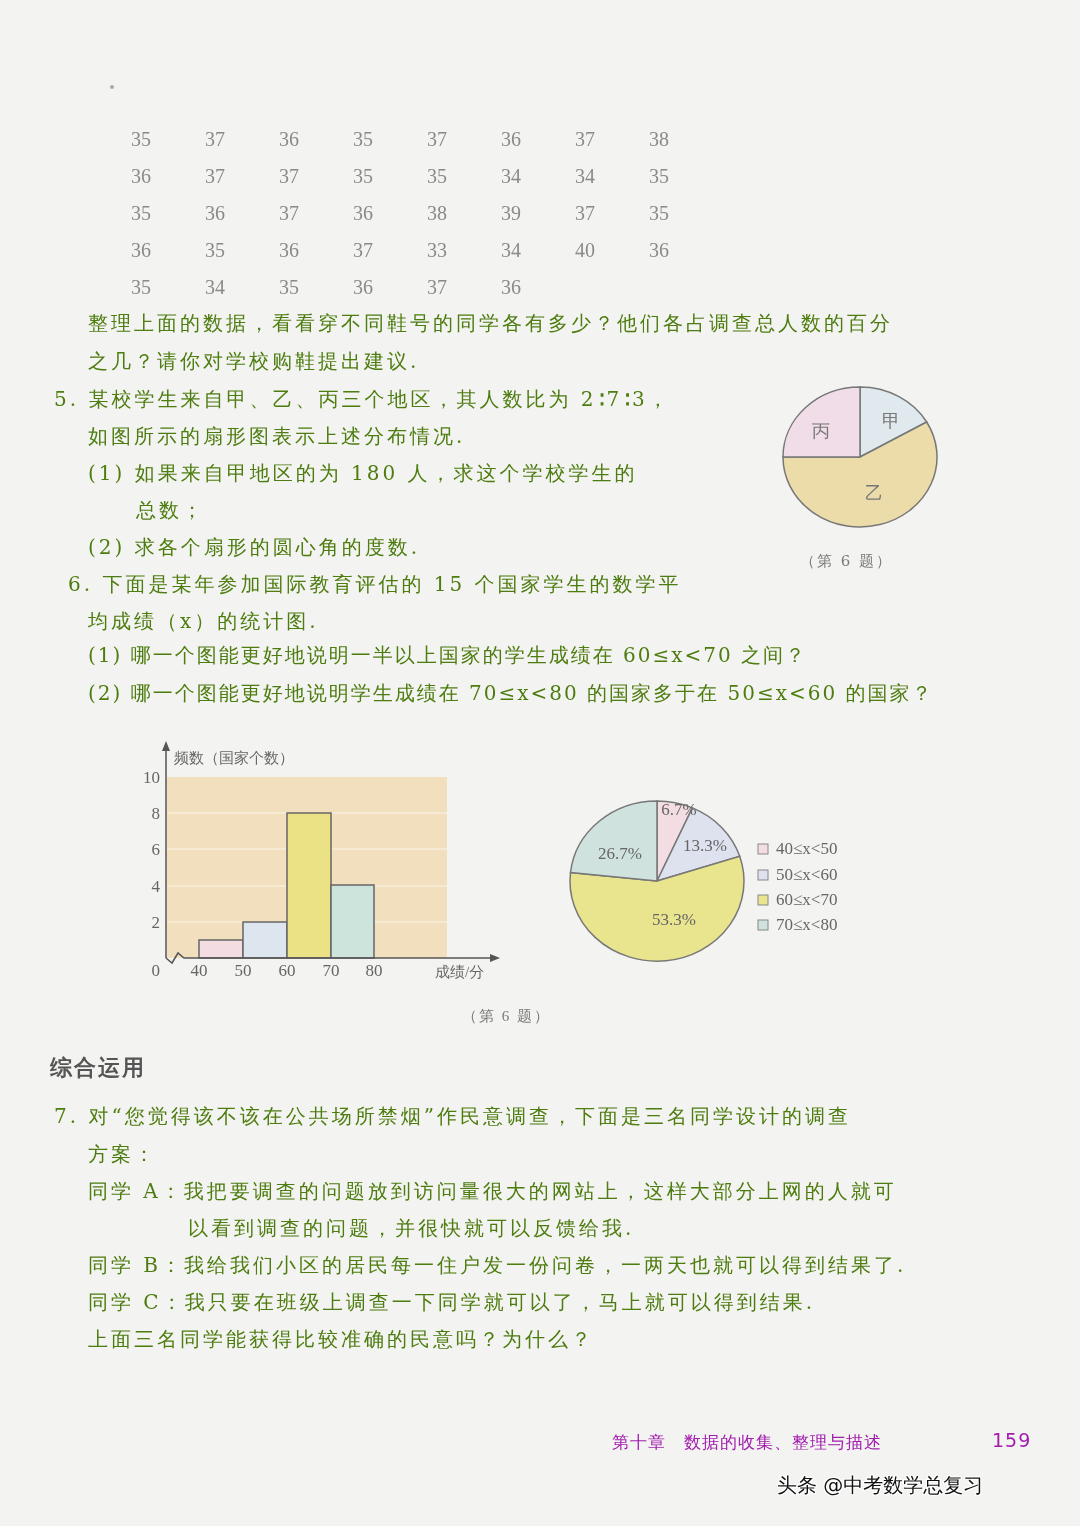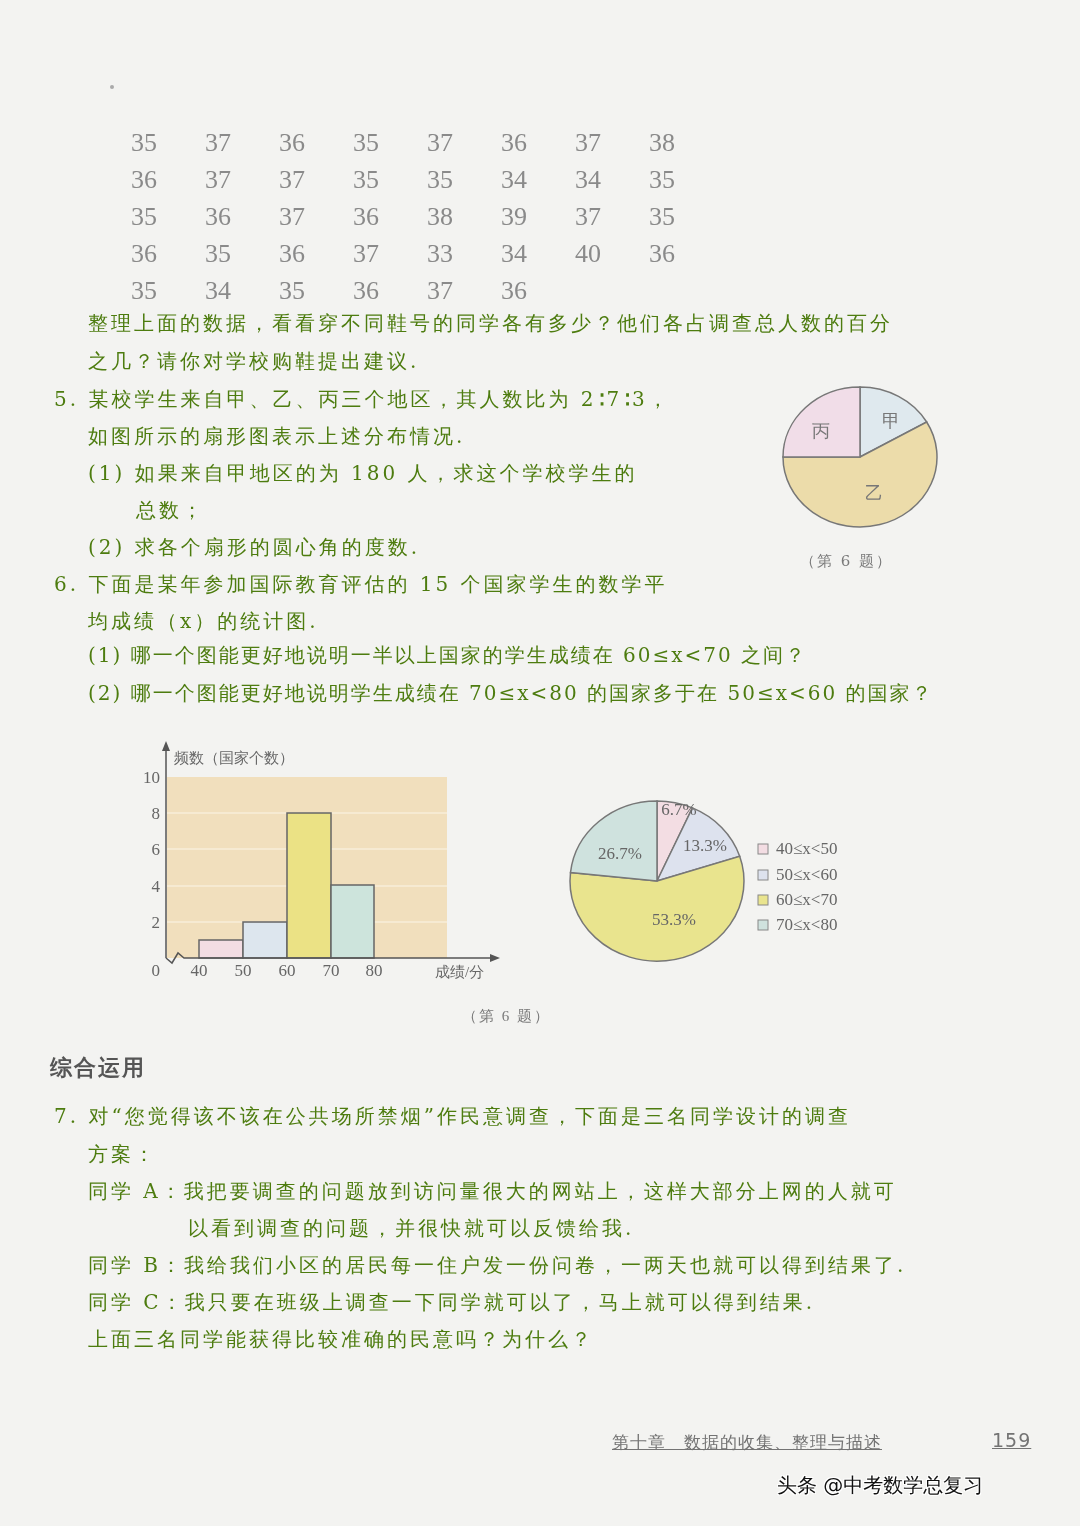--- a/index.html
+++ b/index.html
@@ -1,23 +1,23 @@
 <!DOCTYPE html>
 <html><head>
 <meta charset="utf-8">
 <style>
   html, body { margin:0; padding:0; }
   body { width:1080px; height:1526px; background:#f3f3f1; position:relative; overflow:hidden;
          font-family:"DejaVu Serif","Liberation Serif",serif; color:#6a6a6a; }
   .abs { position:absolute; }
-  .num { position:absolute; font-family:"Liberation Serif","DejaVu Serif",serif; font-size:26px; color:#8a8a8a; }
+  .num { position:absolute; font-family:"Liberation Serif","DejaVu Serif",serif; font-size:20px; color:#8a8a8a; }
   .line { position:absolute; font-size:20px; letter-spacing:3px; color:#4d7c0f; white-space:nowrap; }
   .caption { position:absolute; font-size:15px; color:#7a7a7a; letter-spacing:2px; }
   .section { position:absolute; font-family:"DejaVu Sans","Liberation Sans",sans-serif; font-weight:bold; font-size:22px; color:#555; letter-spacing:2px; }
-  .footer { position:absolute; font-size:17px; color:#737373; letter-spacing:1px;text-decoration:underline; }
+  .footer { position:absolute; font-size:17px; color:#a21caf; letter-spacing:1px; }
   .watermark { position:absolute; font-family:"DejaVu Sans","Liberation Sans",sans-serif; font-size:20px; color:#111; text-shadow:1px 1px 0 #fff,-1px -1px 0 #fff,1px -1px 0 #fff,-1px 1px 0 #fff; }
   .dot { position:absolute; width:4px; height:4px; background:#aaa; border-radius:50%; }
   svg text { font-family:"Liberation Serif","DejaVu Serif",serif; }
 </style>
 </head>
 <body>
 
 <div class="dot" style="left:110px;top:85px;"></div>
 
 <div id="grid">
@@ -75,21 +75,21 @@
     <path d="M0,0 L0,-70 A77,70 0 0,1 66.7,-35 Z" fill="#dfe9ee" stroke="#777" stroke-width="1.5"></path>
     <path d="M0,0 L66.7,-35 A77,70 0 1,1 -77,0 Z" fill="#ecdcaa" stroke="#777" stroke-width="1.5"></path>
     <path d="M0,0 L-77,0 A77,70 0 0,1 0,-70 Z" fill="#f1dde8" stroke="#777" stroke-width="1.5"></path>
     <text x="22" y="-30" font-size="18" fill="#777">甲</text>
     <text x="-48" y="-20" font-size="18" fill="#777">丙</text>
     <text x="5" y="42" font-size="18" fill="#777">乙</text>
   </g>
 </svg>
 <div class="caption" style="left:800px;top:552px;">（第 6 题）</div>
 
-<div class="line" style="left:54px;top:571px;">6. 下面是某年参加国际教育评估的 15 个国家学生的数学平</div>
+<div class="line" style="left:68px;top:571px;">6. 下面是某年参加国际教育评估的 15 个国家学生的数学平</div>
 <div class="line" style="left:88px;top:608px;">均成绩（x）的统计图.</div>
 <div class="line" style="left:88px;top:642px;letter-spacing:2px;">(1) 哪一个图能更好地说明一半以上国家的学生成绩在 60≤x&lt;70 之间？</div>
 <div class="line" style="left:88px;top:680px;letter-spacing:2px;">(2) 哪一个图能更好地说明学生成绩在 70≤x&lt;80 的国家多于在 50≤x&lt;60 的国家？</div>
 
 <svg class="abs" style="left:130px;top:735px;" width="420" height="255" viewBox="0 0 420 255">
 
   <rect x="37" y="42" width="280" height="181" fill="#f1dfbd"></rect>
 
   <g stroke="#f6ead2" stroke-width="2">
     <line x1="37" y1="78" x2="317" y2="78"></line>

